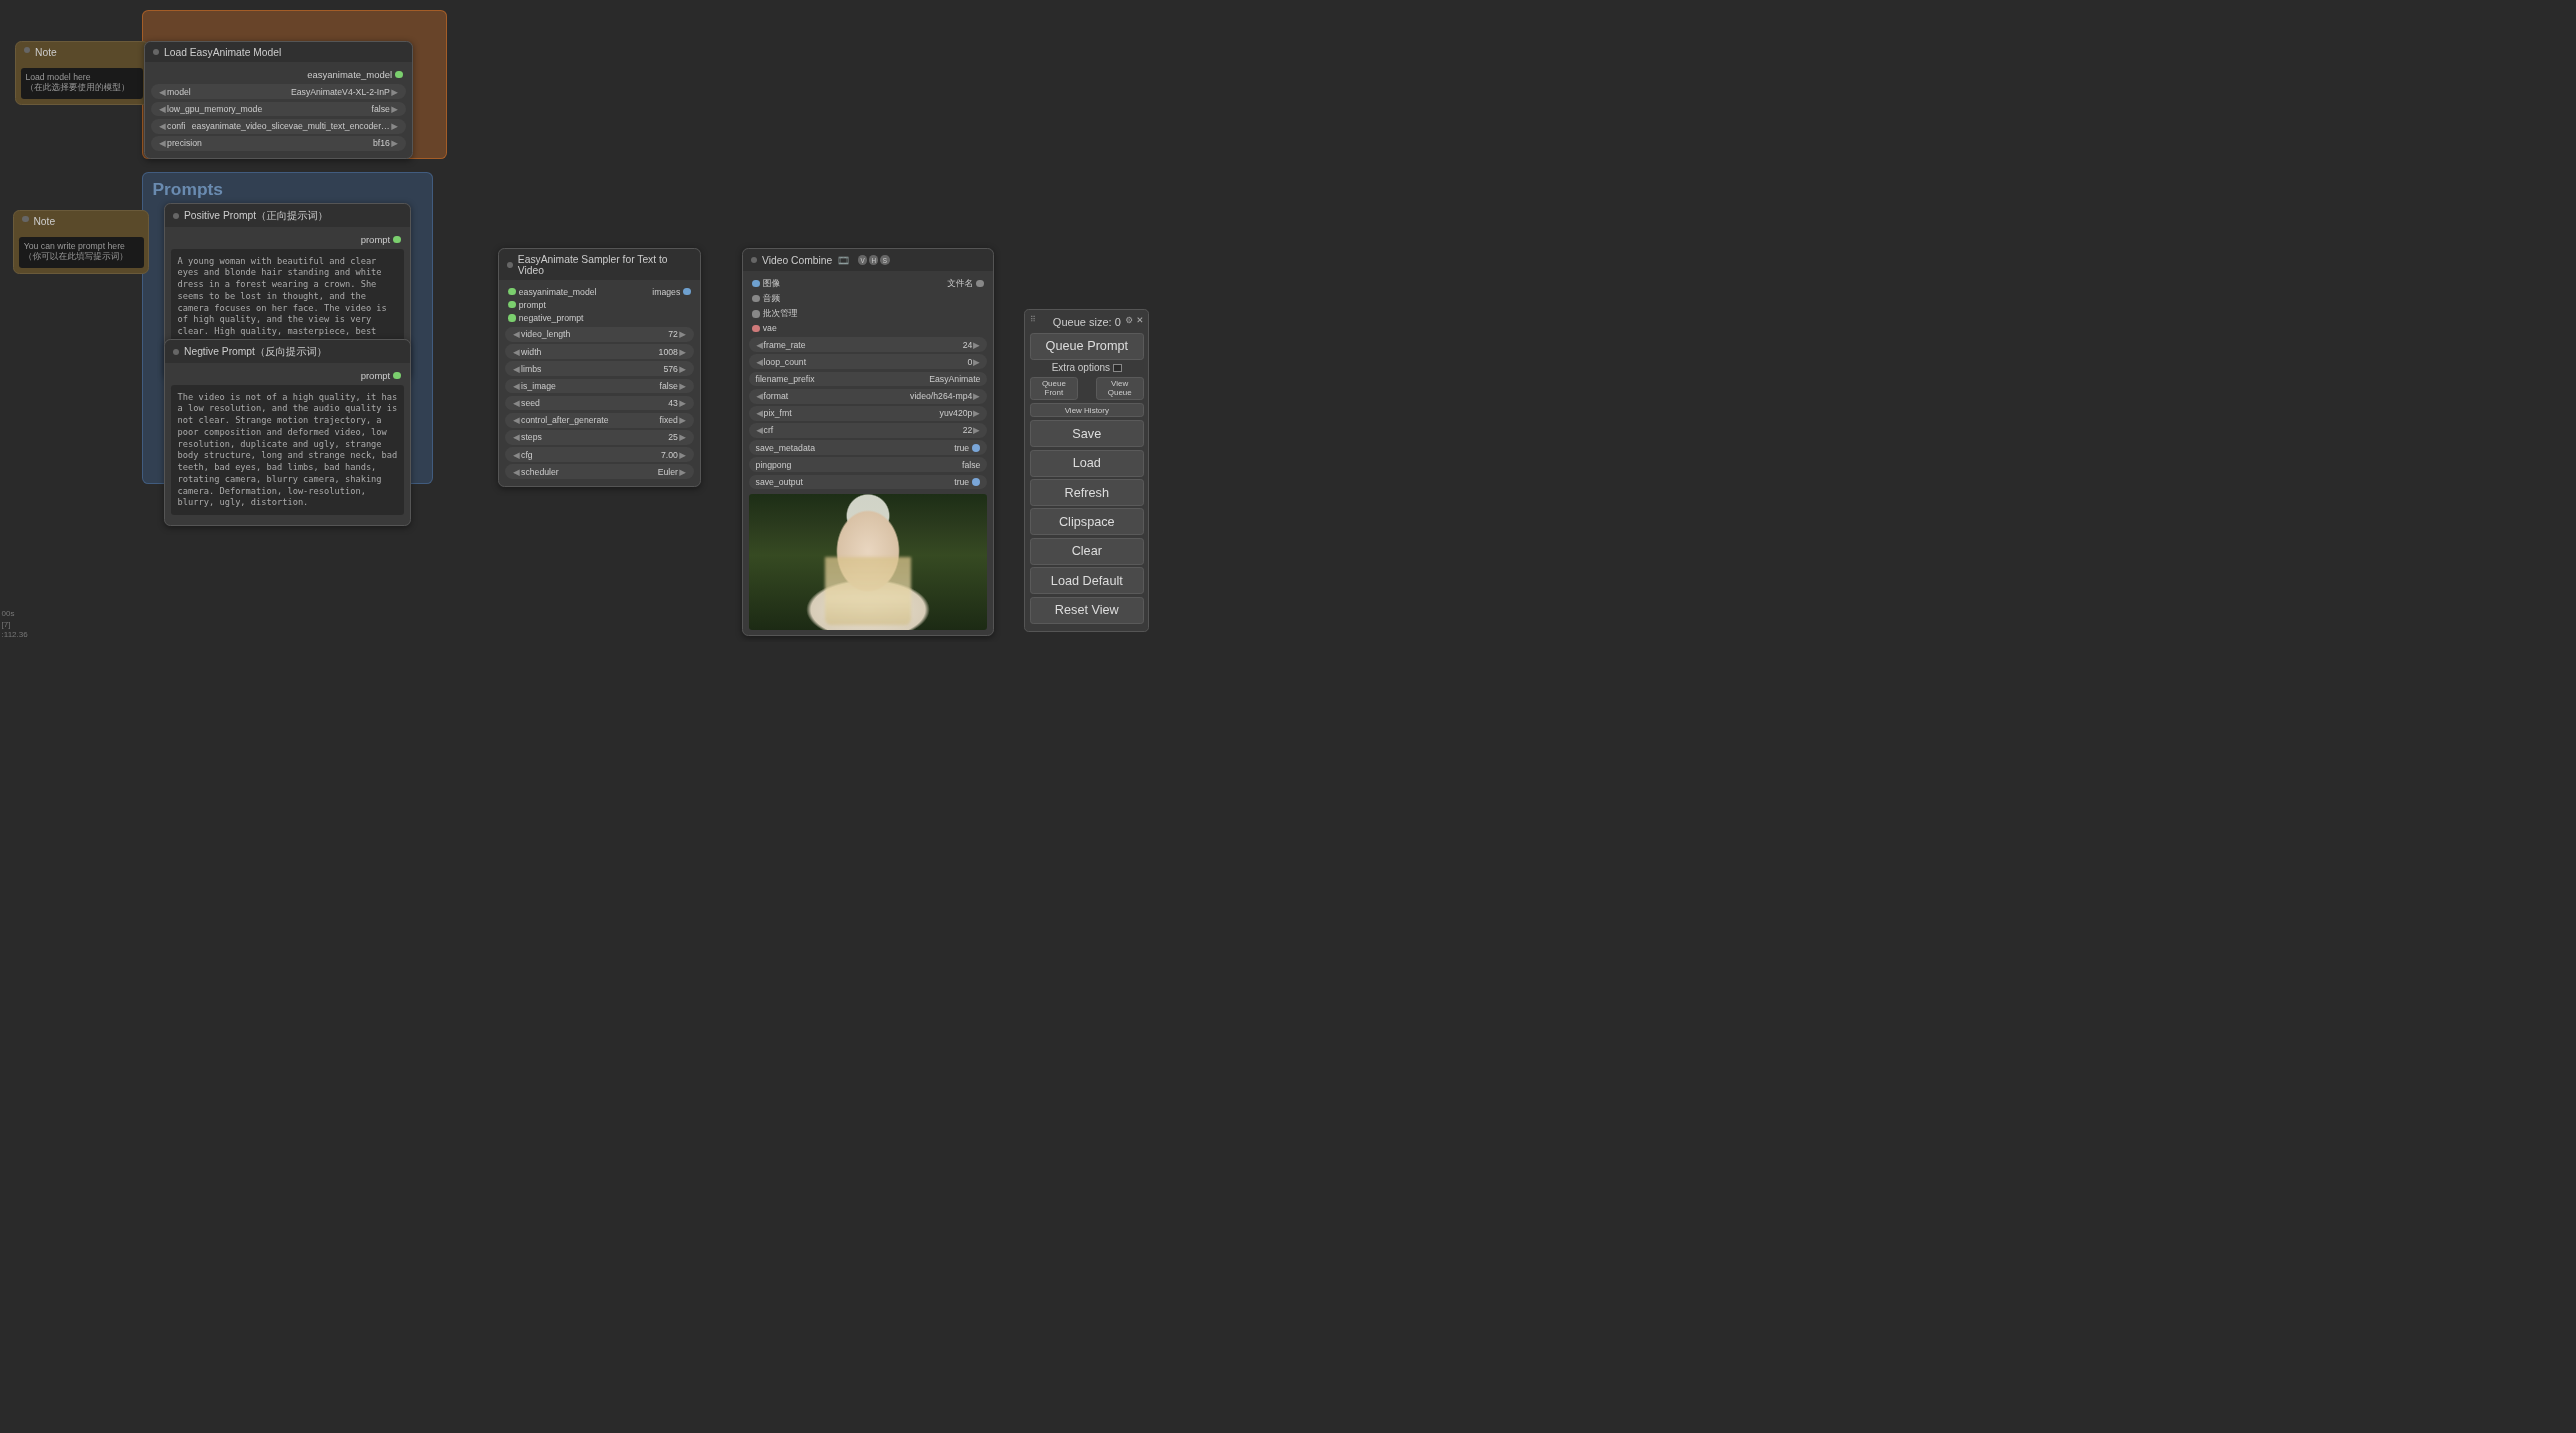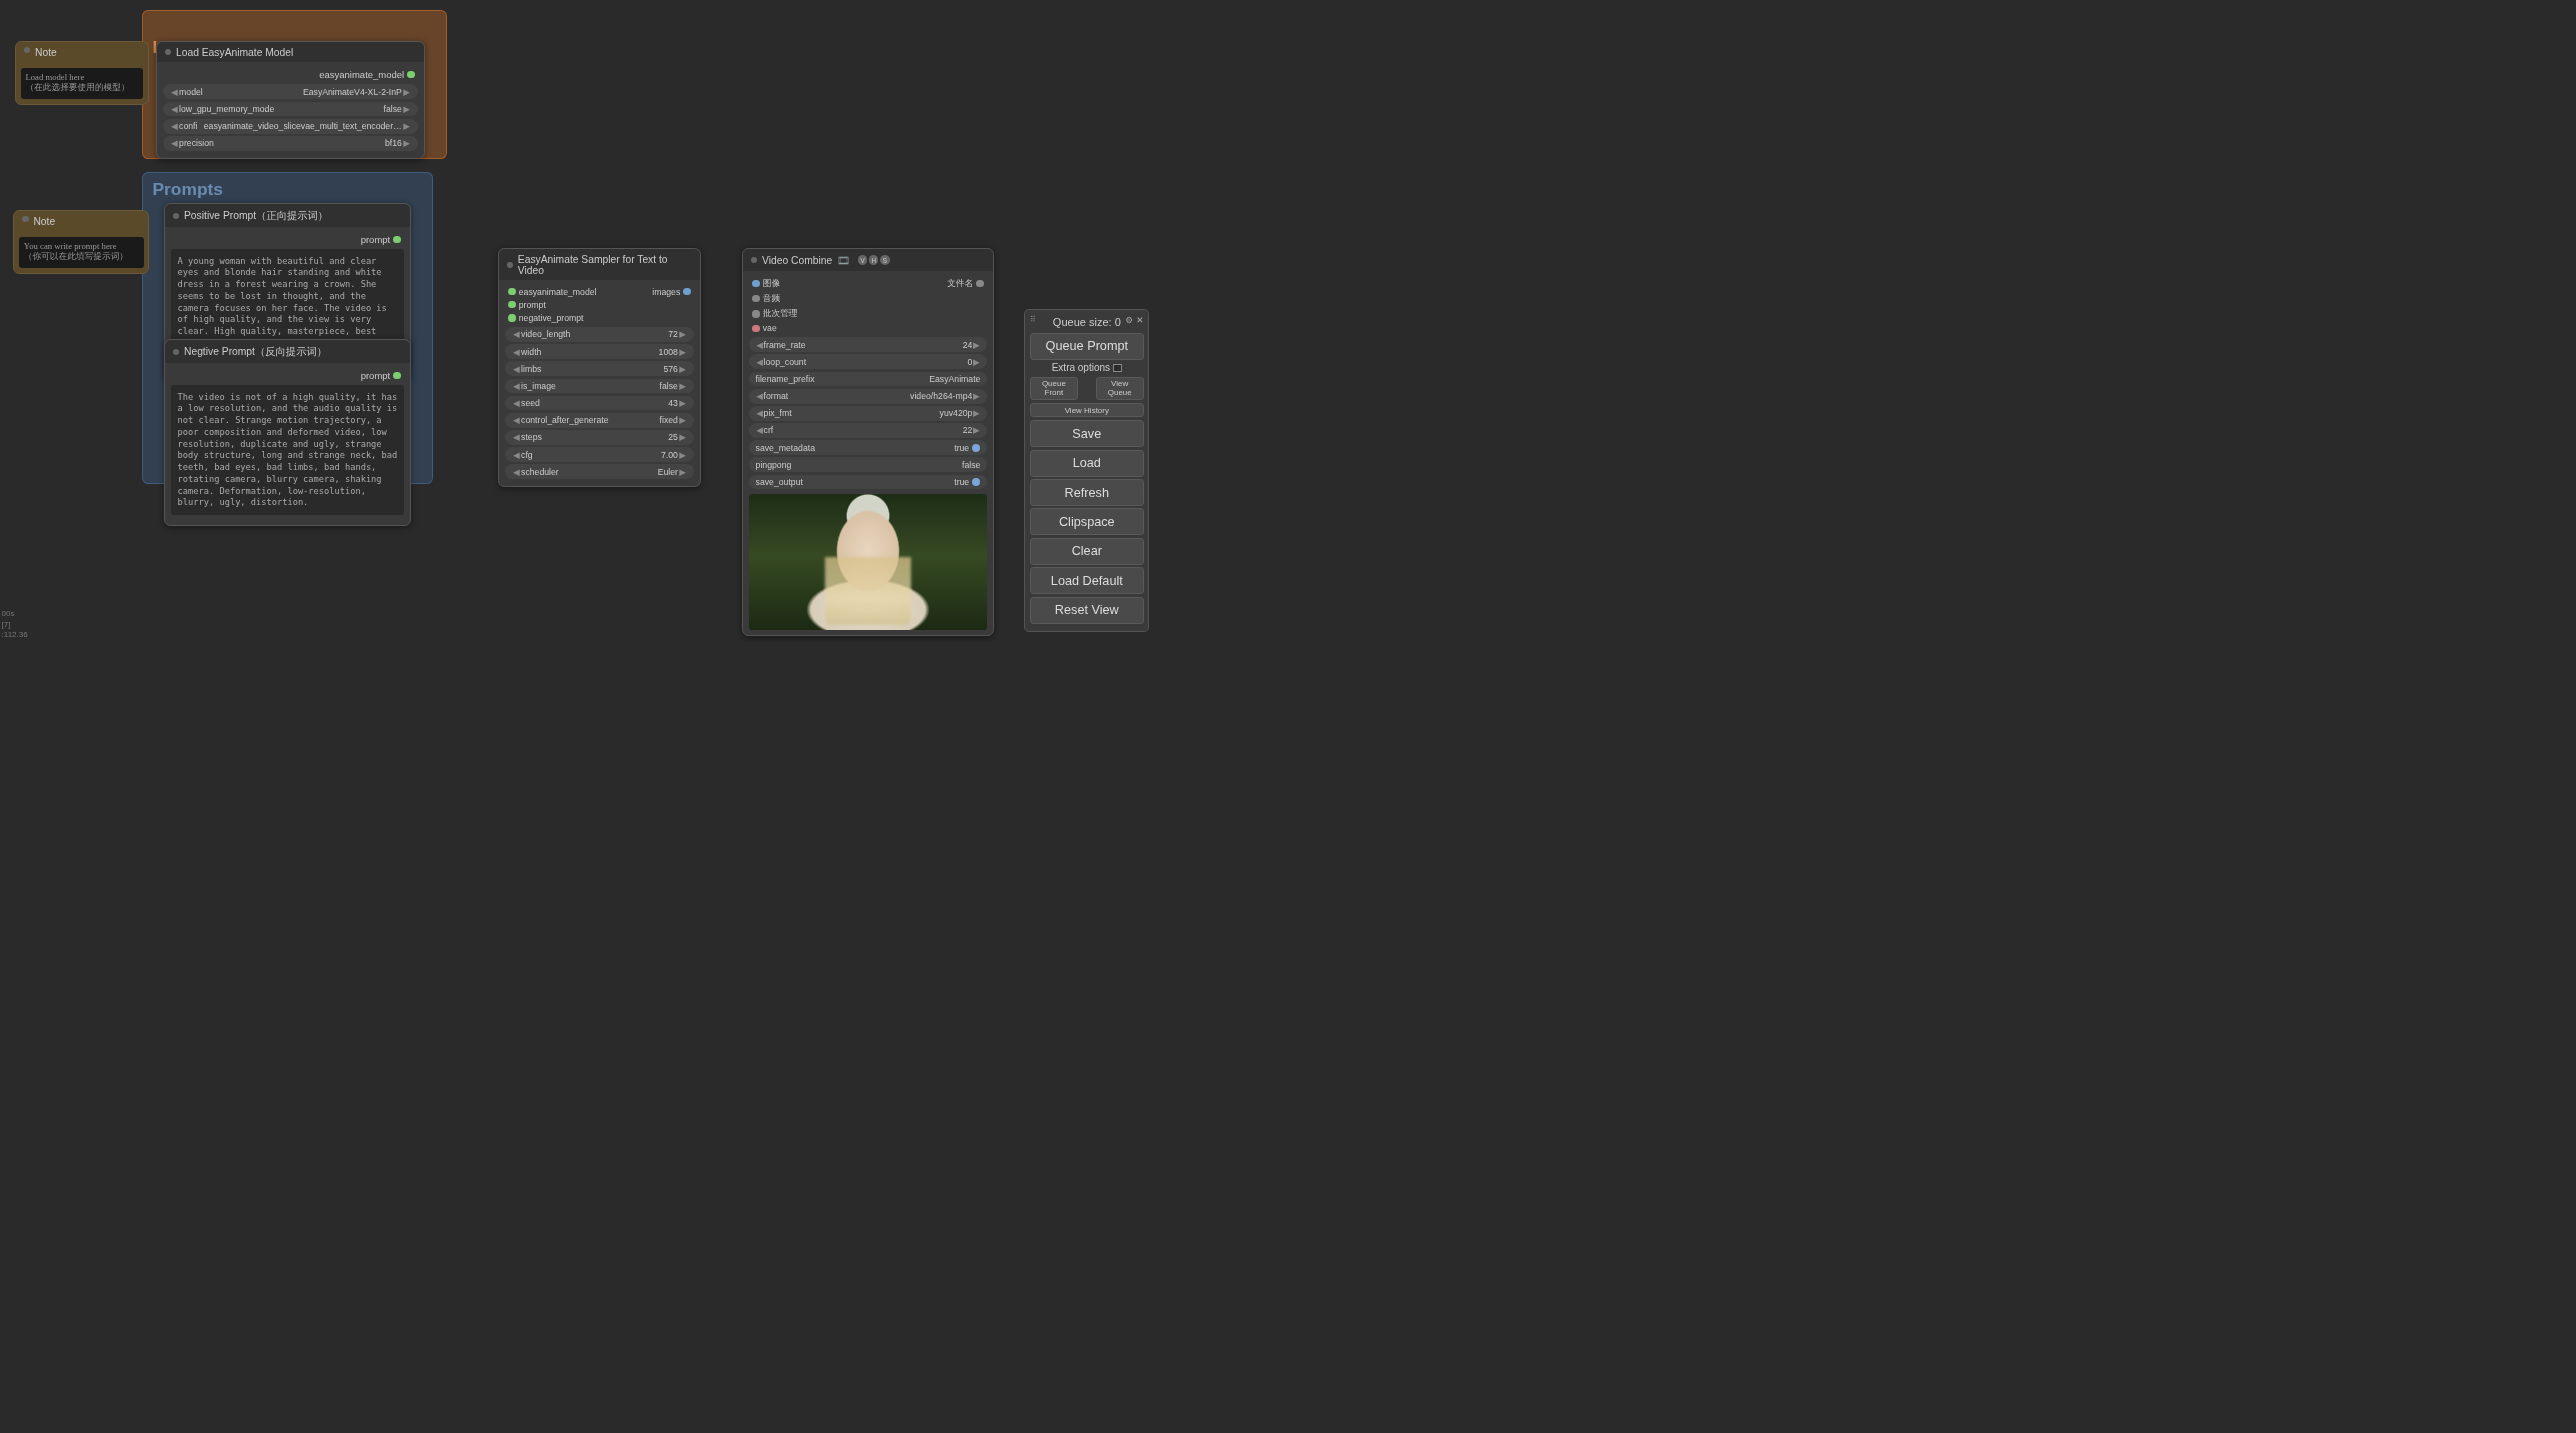--- a/index.html
+++ b/index.html
@@ -59,21 +59,21 @@
   border: 0.8px solid #6a5a3a;
   border-radius: 6.3px;
 }
 .note-header { padding: 5px 8px; font-size: 10.3px; color: #ccc; display:flex; gap:4.7px; }
 .note-content {
   background: #1a1a1a;
   margin: 4.7px;
   padding: 4.7px;
   border-radius: 3.2px;
   color: #999;
-  font-family: Liberation Serif, serif;
+  font-family: Liberation Sans, sans-serif;
   font-size: 8.7px;
   white-space: pre-wrap;
 }
 
 
 .field-row {
   background: #444;
   border-radius: 8px;
   padding: 2.4px 6.3px;
   margin: 2.4px 0;
@@ -248,21 +248,21 @@
 
   <div class="note-node" style="left:13.4px; top:210px; width:136px;">
     <div class="note-header">
         <span class="node-dot"></span>
         <span>Note</span>
       </div>
     <div class="note-content">You can write prompt here
 （你可以在此填写提示词）</div>
   </div>
 
-  <div class="node" style="left:156px; top:41px; width:269px;">
+  <div class="node" style="left:144px; top:41px; width:269px;">
     <div class="node-header">
       <span class="node-dot"></span>
       <span>Load EasyAnimate Model</span>
     </div>
     <div class="node-body">
       <div class="out-port-row">
         <div class="port">
           <span>easyanimate_model</span>
           <span class="port-dot pd-green"></span>
         </div>

